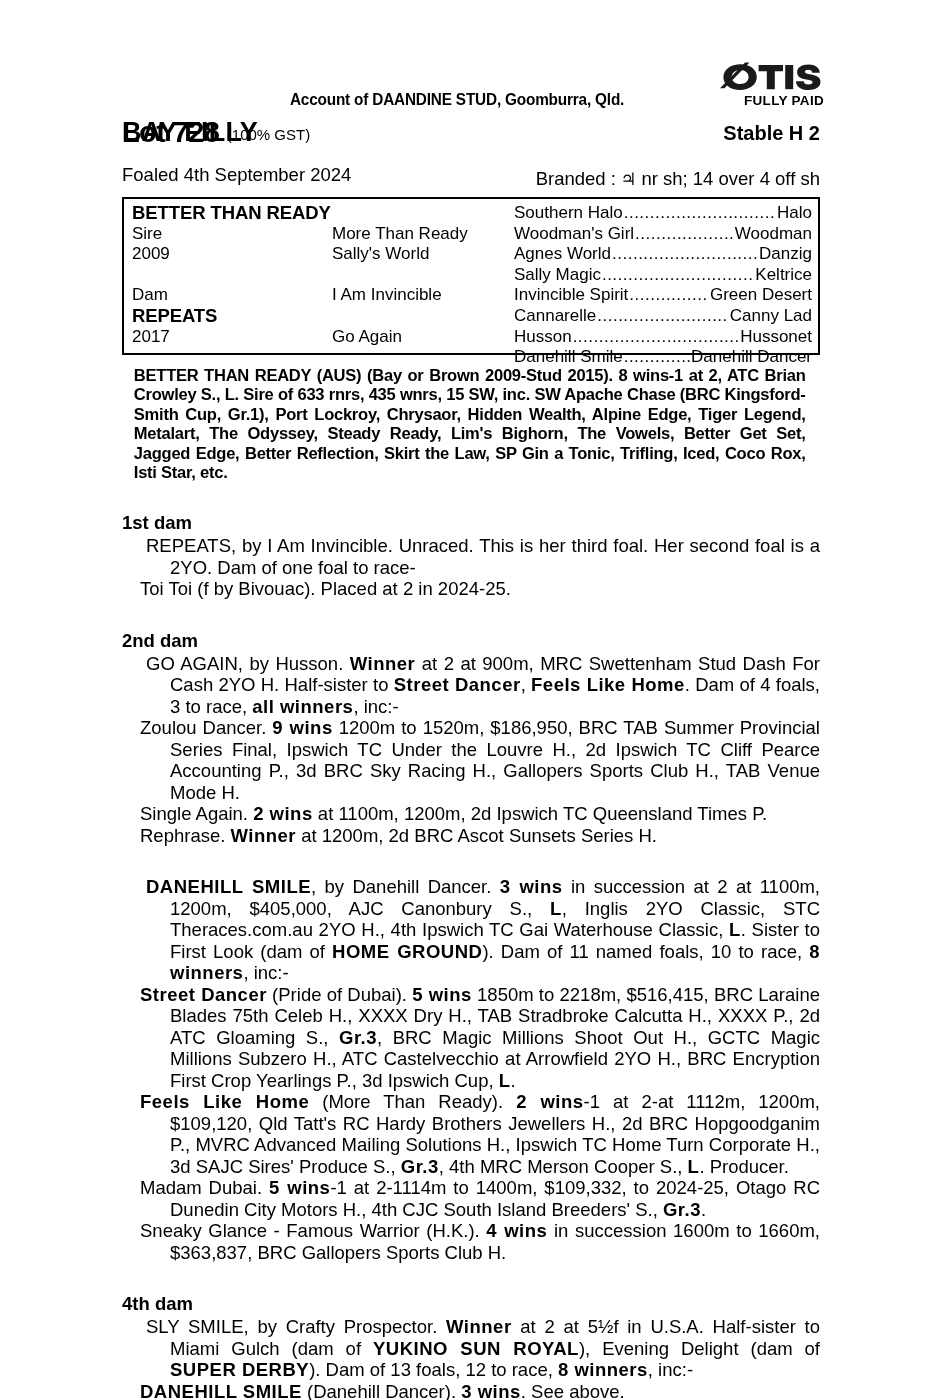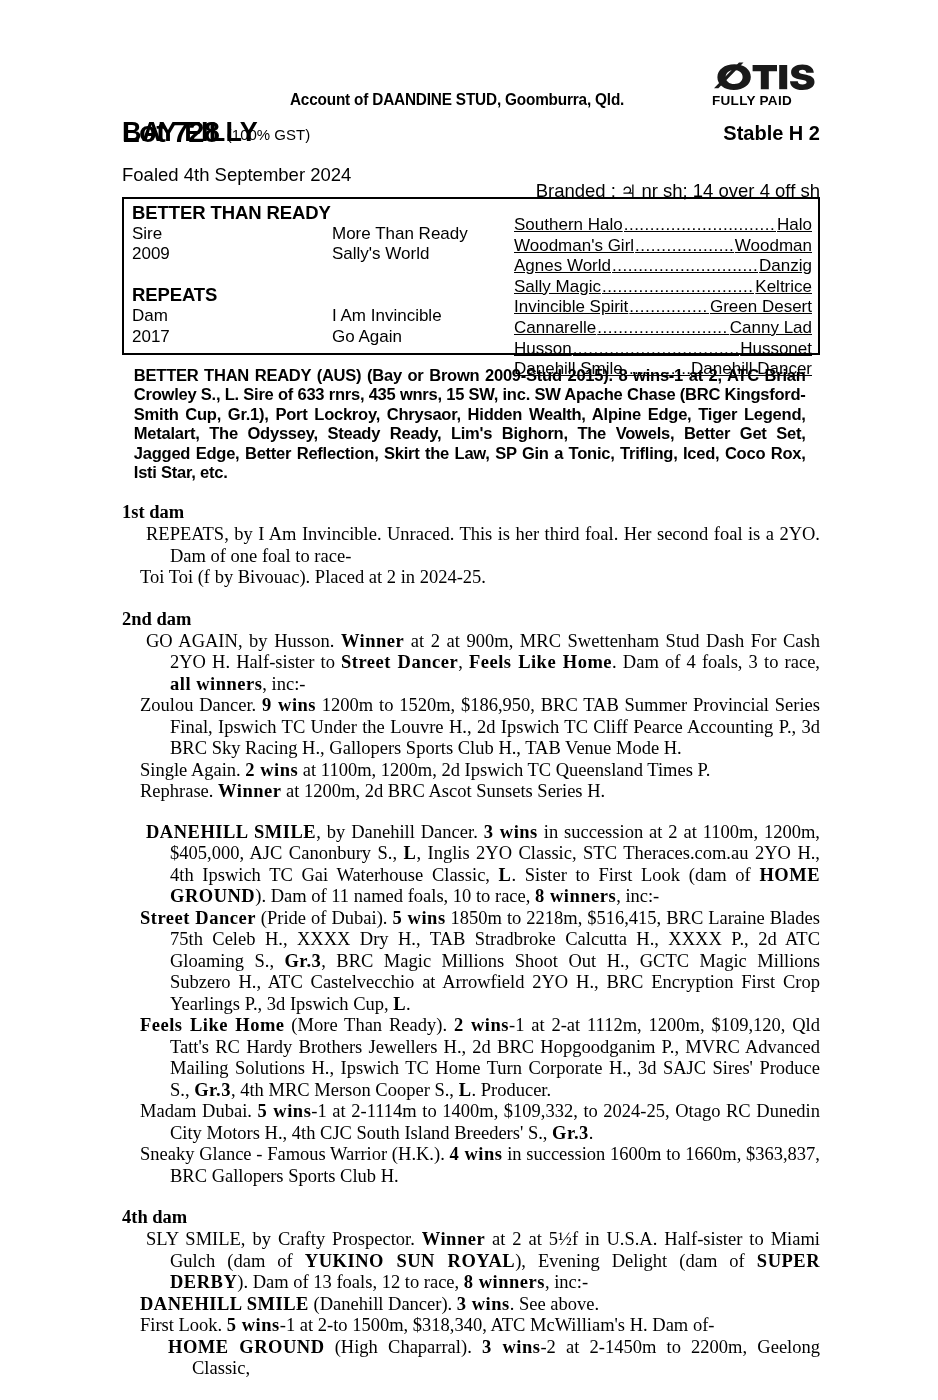--- a/index.html
+++ b/index.html
@@ -29,21 +29,21 @@
   }
 
   
   .header { position: relative; }
 
   .logo-block {
     position: absolute;
     right: -4px;
     top: 4px;
     width: 112px;
-    text-align: left;
+    text-align: right;
   }
   .logo-mark {
     display: block;
     line-height: 0;
   }
   .logo-tagline {
     font-weight: bold;
     font-size: 13.5px;
     letter-spacing: 0.3px;
     margin-top: 1px;
@@ -105,21 +105,21 @@
     margin-top: 12px;
   }
   .foaled {
     position: absolute;
     left: 0; top: 0;
     font-size: 18.5px;
     line-height: 24px;
   }
   .branded {
     position: absolute;
-    right: 0; top: 16px;
+    right: 0; top: 4px;
     font-size: 18.5px;
     line-height: 24px;
     white-space: nowrap;
   }
   .brand-glyph {
     font-family: "DejaVu Sans", sans-serif;
     font-size: 17px;
     font-weight: bold;
     display: inline-block;
     transform: scaleX(1.05);
@@ -133,23 +133,22 @@
     position: relative;
     box-sizing: border-box;
   }
   .ped-left {
     position: absolute;
     left: 8px; top: 4px;
     width: 380px;
   }
   .ped-right {
     position: absolute;
-    left: 390px; top: 16px;
+    left: 390px; top: 4px;
     right: 6px;
-    text-decoration: underline;
   }
   .ped-row {
     position: relative;
     height: 20.6px;
     font-size: 17px;
     line-height: 20.6px;
     white-space: nowrap;
   }
   .ped-gen1 {
     position: absolute;
@@ -194,21 +193,21 @@
     line-height: 19.4px;
     text-align: justify;
     letter-spacing: -0.25px;
     padding-left: 12px;
     padding-right: 4px;
     transform: scaleX(0.985);
     transform-origin: left center;
   }
 
   
-  .dam-section { margin-top: 19px; font-family: Liberation Serif, serif; }
+  .dam-section { margin-top: 30px; }
   .dam-heading {
     font-weight: bold;
     font-size: 18.5px;
     line-height: 22px;
     margin-bottom: 1px;
   }
   .p0 {
     font-size: 18.5px;
     line-height: 21.5px;
     text-align: justify;
@@ -276,25 +275,25 @@
         <div class="ped-row">
           <span class="ped-gen1">Sire</span>
           <span class="ped-gen2">More Than Ready</span>
         </div>
         <div class="ped-row">
           <span class="ped-gen1">2009</span>
           <span class="ped-gen2">Sally's World</span>
         </div>
         <div class="ped-row"></div>
         <div class="ped-row">
-          <span class="ped-gen1 ped-name-bold">REPEATS</span>
-        </div>
-        <div class="ped-row">
           <span class="ped-gen1">Dam</span>
           <span class="ped-gen2">I Am Invincible</span>
+        </div>
+        <div class="ped-row">
+          <span class="ped-gen1 ped-name-bold">REPEATS</span>
         </div>
         <div class="ped-row">
           <span class="ped-gen1">2017</span>
           <span class="ped-gen2">Go Again</span>
         </div>
       </div>
       <div class="ped-right" id="ped-right">
           <div class="ped-r">
             <span class="a">Southern Halo</span>
             <span class="dots">..........................................................................................</span>

